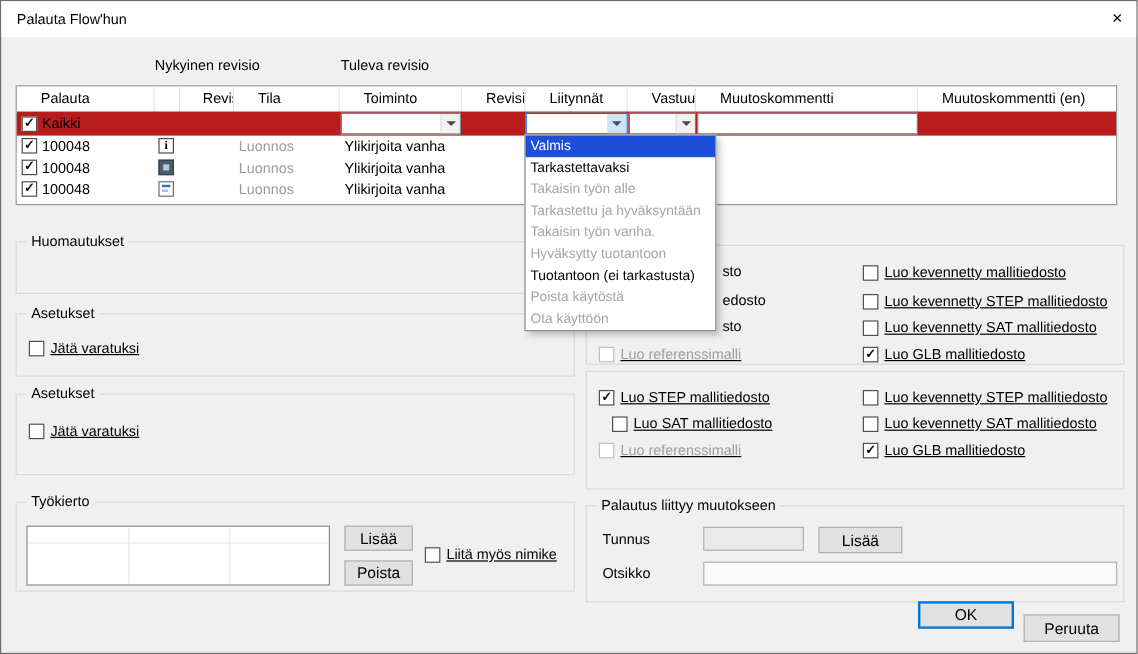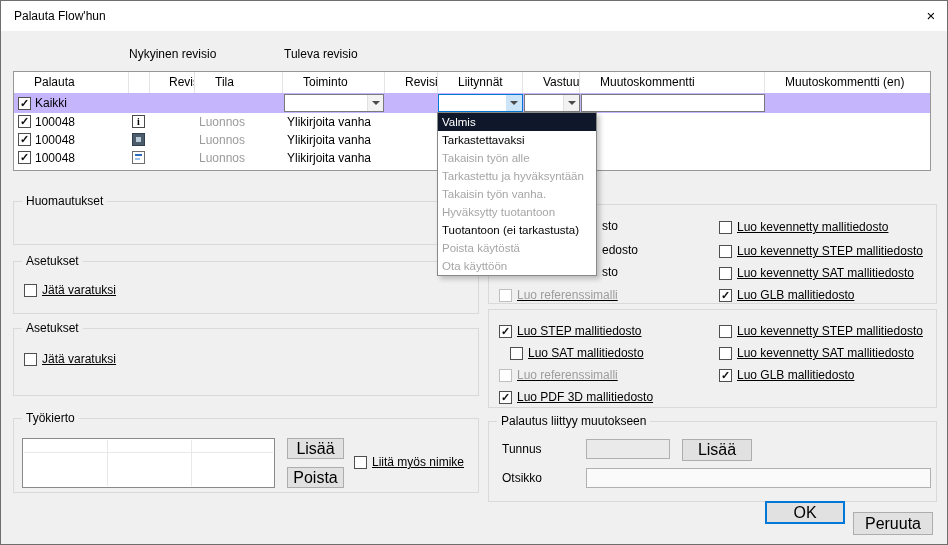--- a/index.html
+++ b/index.html
@@ -30,27 +30,27 @@
   .tri { width:0; height:0; border-left:4px solid transparent; border-right:4px solid transparent; border-top:4px solid #4a4a4a; }
   .combo.open { border-color:#0078d7; }
   .combo.open .arrowbox { background:#cce4f7; border-left:none; }
   
   .tinput { position:absolute; background:#fff; border:1px solid #7a7a7a; font-family:"Liberation Sans", sans-serif; font-size:12px; padding:0 3px; outline:none; }
   .tinput.dim { background:#eaeaea; border:1px solid #b0b0b0; }
   .tinput.lite { background:#fafafa; border:1px solid #b0b0b0; }
   
   .dropdown { position:absolute; left:436px; top:111px; width:160px; background:#fff; border:1px solid #898989; box-shadow:3px 3px 5px rgba(0,0,0,0.22); z-index:60; }
   .ddi { height:18px; line-height:18px; padding-left:4px; font-size:11.5px; white-space:nowrap; overflow:hidden; }
-  .ddi.sel { background:#0f172a; color:#fff; }
+  .ddi.sel { background:#1d4ed8; color:#fff; }
   .ddi.dis { color:#a6a6a6; }
   
   .group { position:absolute; border:1px solid #d9d9d9; }
   .gtitle { position:absolute; left:8px; top:-8px; background:#f0f0f0; padding:0 4px; white-space:nowrap; }
   
-  .btn { position:absolute; background:#e1e1e1; border:1px solid #adadad; display:flex; align-items:center; justify-content:center; font-size:16px; cursor:default; }
+  .btn { position:absolute; background:#e1e1e1; border:1px solid #adadad; display:flex; align-items:center; justify-content:center; font-size:13px; cursor:default; }
   .btn.default { border:2px solid #0078d7; }
   
   .listbox { position:absolute; background:#fff; border:1px solid #8a8a8a; }
   .vline { position:absolute; top:1px; bottom:1px; width:1px; background:#e8e8e8; }
   .hline { position:absolute; left:1px; right:1px; height:1px; background:#e8e8e8; }
   
   .icon-box { position:absolute; width:13px; height:13px; }
   .info-ic { background:#fff; border:1px solid #4a4a4a; text-align:center; font-family:"Liberation Serif", serif; font-weight:bold; font-size:10px; line-height:11px; }
   .model-ic { background:#4e5d6c; border:1px solid #31404e; }
   .model-ic::after { content:""; position:absolute; left:3px; top:3px; width:5px; height:5px; background:#b9cbd9; }
@@ -78,21 +78,21 @@
     <div class="th" style="left:135px;width:46px;">Revisio</div>
     <div class="th" style="left:181px;width:88px;">Tila</div>
     <div class="th" style="left:269px;width:102px;">Toiminto</div>
     <div class="th" style="left:371px;width:53px;">Revisio</div>
     <div class="th" style="left:424px;width:85px;">Liitynnät</div>
     <div class="th" style="left:509px;width:57px;">Vastuuh...</div>
     <div class="th" style="left:566px;width:185px;">Muutoskommentti</div>
     <div class="th" style="left:751px;width:165px;border-right:none;">Muutoskommentti (en)</div>
     <div class="thead-line"></div>
 
-    <div class="trow" style="top:21px;height:35px;line-height:20px;background:#c4b5fd;">
+    <div class="trow" style="top:21px;height:35px;line-height:20px;background:#b91c1c;">
       <span class="cb checked abs" style="left:4px;top:3px;"></span>
       <span class="cell" style="left:21px;">Kaikki</span>
       <div class="combo" style="left:270px;top:1px;width:100px;height:18px;">
         <span class="arrowbox">
             <span class="tri"></span>
           </span>
       </div>
       <div class="combo open" style="left:424px;top:1px;width:85px;height:18px;">
         <span class="arrowbox">
             <span class="tri"></span>
@@ -202,24 +202,20 @@
       <span class="cb checked"></span>
       <span class="cblabel">Luo STEP mallitiedosto</span>
     </div>
     <div class="cbrow" style="left:10px;top:36px;padding-left:11px;">
       <span class="cb"></span>
       <span class="cblabel">Luo SAT mallitiedosto</span>
     </div>
     <div class="cbrow" style="left:10px;top:58px;">
       <span class="cb disabled"></span>
       <span class="cblabel disabled">Luo referenssimalli</span>
-    </div>
-    <div class="cbrow" style="left:10px;top:80px;">
-      <span class="cb checked"></span>
-      <span class="cblabel">Luo PDF 3D mallitiedosto</span>
     </div>
     <div class="cbrow" style="left:230px;top:14px;">
       <span class="cb"></span>
       <span class="cblabel">Luo kevennetty STEP mallitiedosto</span>
     </div>
     <div class="cbrow" style="left:230px;top:36px;">
       <span class="cb"></span>
       <span class="cblabel">Luo kevennetty SAT mallitiedosto</span>
     </div>
     <div class="cbrow" style="left:230px;top:58px;">

